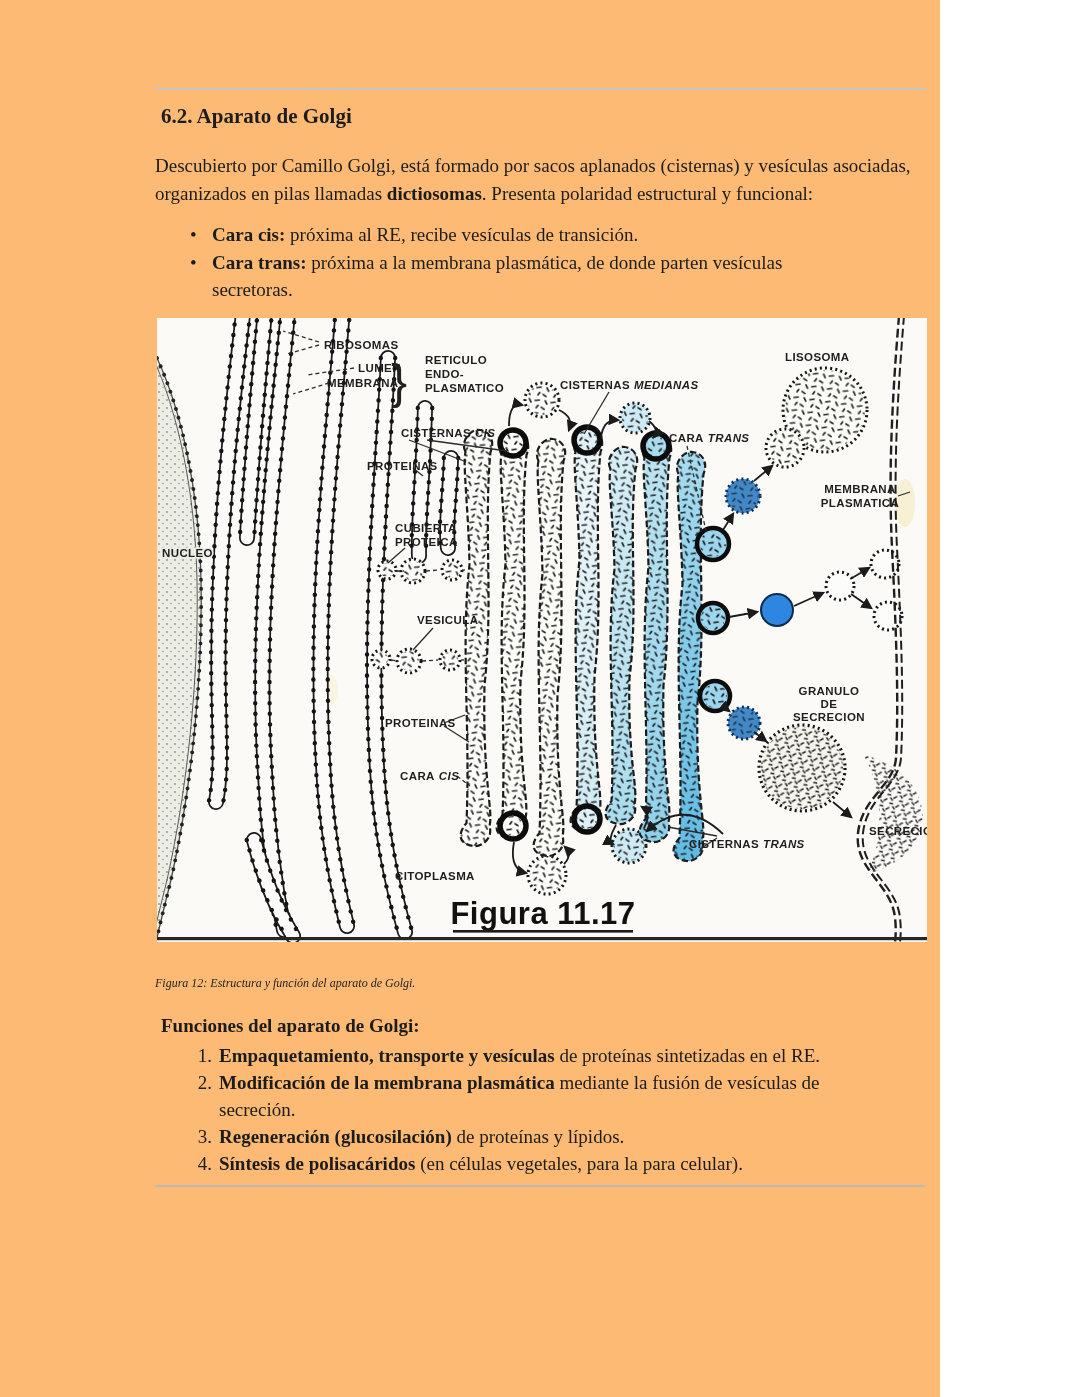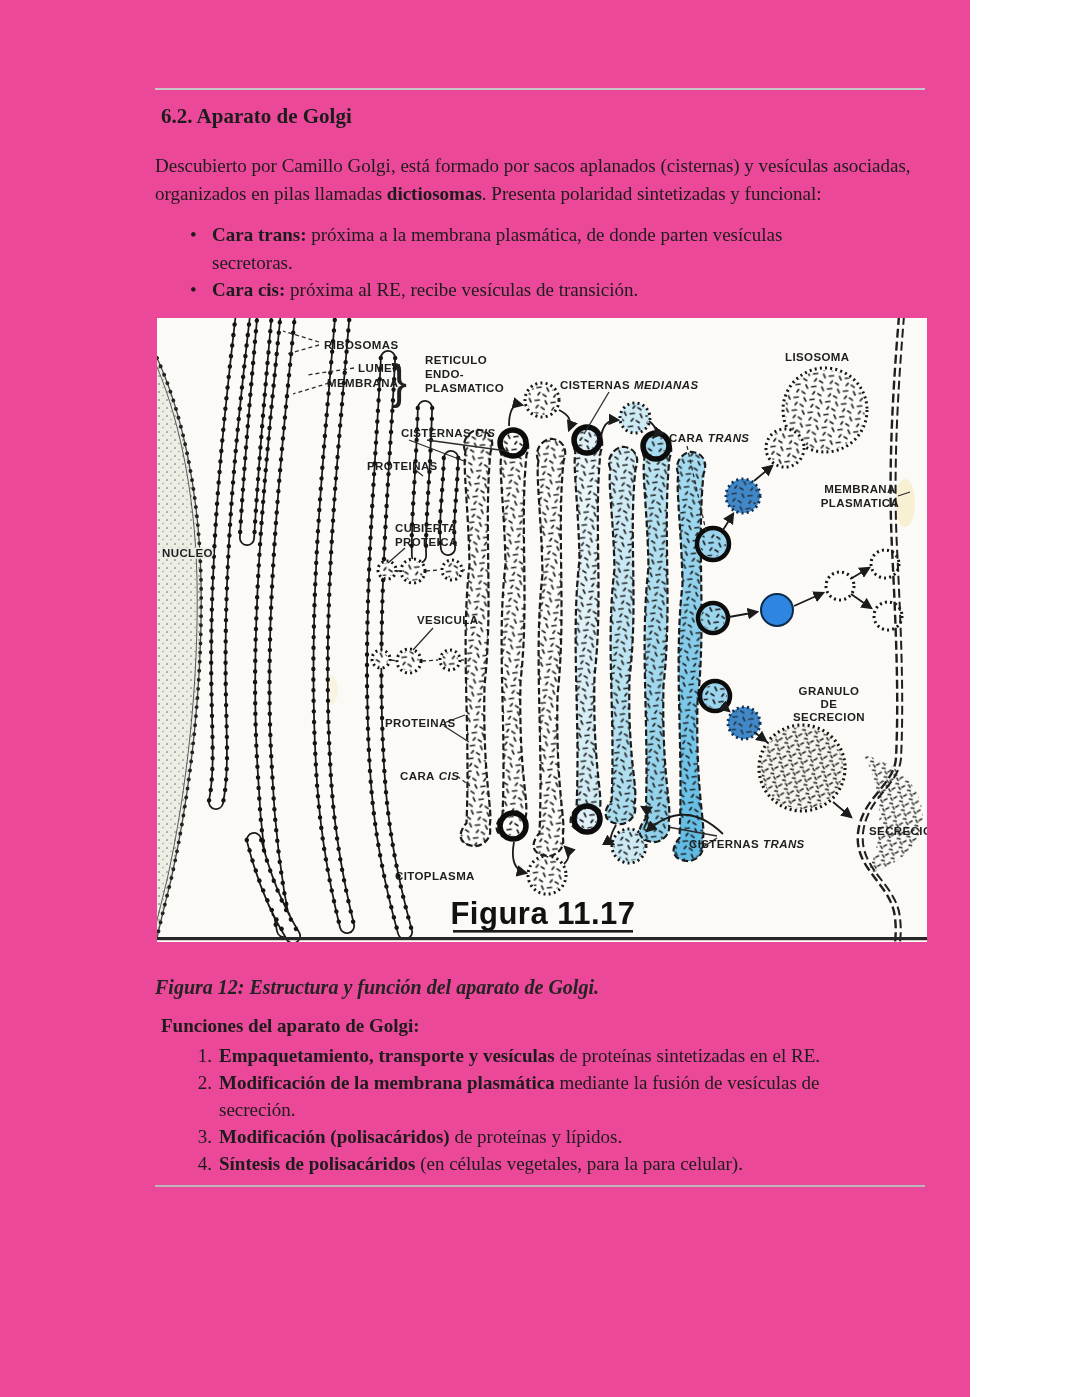--- a/index.html
+++ b/index.html
@@ -1,29 +1,29 @@
 <!DOCTYPE html>
 <html><head>
 <meta charset="utf-8">
 <style>
   html,body{margin:0;padding:0;background:#ffffff;}
-  .page{position:relative;width:940px;height:1397px;background:#ec4899;
-        font-family:"Liberation Serif",serif;color:#1c1c1c;overflow:hidden;padding-left:30px;}
+  .page{position:relative;width:940px;height:1397px;background:#fdba74;
+        font-family:"Liberation Serif",serif;color:#1c1c1c;overflow:hidden;}
   .rule{position:absolute;left:155px;width:770px;height:0;border:none;
         border-top:2px solid #c6c6c6;margin:0;}
   #rule-top{top:88px;}
   #rule-bottom{top:1185px;border-top-color:#b9b9b9;}
   .heading{position:absolute;left:161px;top:104px;font-size:21px;font-weight:bold;}
   .intro{position:absolute;left:155px;top:133px;width:784px;font-size:19px;line-height:1.45;}
   .bullets{position:absolute;left:190px;top:221px;width:660px;font-size:19px;line-height:1.45;}
   .bullet-item{display:flex;}
   .blt{flex:none;width:22px;}
   .blt::before{content:"\2022";}
   .fig{position:absolute;left:157px;top:318px;width:770px;height:624px;background:#fbfaf7;text-decoration:underline;}
-  .figcap{position:absolute;left:155px;top:976px;font-size:20px;font-style:italic;color:#232323;font-weight:bold;}
+  .figcap{position:absolute;left:155px;top:976px;font-size:12px;font-style:italic;color:#232323;}
   .funcs-h{position:absolute;left:161px;top:1015px;font-size:19px;font-weight:bold;}
   .funcs{position:absolute;left:188px;top:1043px;width:700px;font-size:19px;line-height:1.42;}
   .fn-item{display:flex;}
   .fn-num{flex:none;width:24px;text-align:right;margin-right:7px;}
   .pagenum{position:absolute;left:0;top:1352px;width:100%;text-align:center;
            font-size:14.5px;color:#3b3b3b;}
   
   .flbl{font-family:"Liberation Sans",sans-serif;font-size:11.5px;font-weight:bold;
         fill:#1e1e1e;letter-spacing:.4px;}
   .flbl-nuc{paint-order:stroke;stroke:#eceee6;stroke-width:3px;}
@@ -33,30 +33,30 @@
 </style>
 </head>
 <body>
 
 <div class="page">
 
   <hr class="rule" id="rule-top">
 
   <div class="heading">6.2. Aparato de Golgi</div>
 
-  <p class="intro"><span>Descubierto por Camillo Golgi, está formado por sacos aplanados (cisternas) y vesículas asociadas, organizados en pilas llamadas </span><b>dictiosomas</b><span>. Presenta polaridad sintetizadas y funcional:</span></p>
+  <p class="intro"><span>Descubierto por Camillo Golgi, está formado por sacos aplanados (cisternas) y vesículas asociadas, organizados en pilas llamadas </span><b>dictiosomas</b><span>. Presenta polaridad estructural y funcional:</span></p>
 
   <div class="bullets">
     <div class="bullet-item">
       <span class="blt"></span>
-      <span><b>Cara trans:</b><span> próxima a la membrana plasmática, de donde parten vesículas secretoras.</span></span>
+      <span><b>Cara cis:</b><span> próxima al RE, recibe vesículas de transición.</span></span>
     </div>
     <div class="bullet-item">
       <span class="blt"></span>
-      <span><b>Cara cis:</b><span> próxima al RE, recibe vesículas de transición.</span></span>
+      <span><b>Cara trans:</b><span> próxima a la membrana plasmática, de donde parten vesículas secretoras.</span></span>
     </div>
   </div>
 
   <div class="fig">
     <svg id="fig-svg" width="770" height="624" viewBox="0 0 770 624" xmlns="http://www.w3.org/2000/svg">
       <defs>
         <pattern id="spk" patternUnits="userSpaceOnUse" width="16" height="13" patternTransform="rotate(8)">
           <g stroke="#1c1c1c" stroke-width="1.7" stroke-linecap="round" fill="none">
             <path d="M2,3l4,-1"></path>
               <path d="M9,9l3,1.5"></path>
@@ -310,21 +310,21 @@
     <div class="fn-item">
       <span class="fn-num">1.</span>
       <span class="fn-body"><b>Empaquetamiento, transporte y vesículas</b><span> de proteínas sintetizadas en el RE.</span></span>
     </div>
     <div class="fn-item">
       <span class="fn-num">2.</span>
       <span class="fn-body"><b>Modificación de la membrana plasmática</b><span> mediante la fusión de vesículas de secreción.</span></span>
     </div>
     <div class="fn-item">
       <span class="fn-num">3.</span>
-      <span class="fn-body"><b>Modificación (polisacáridos)</b><span> de proteínas y lípidos.</span></span>
+      <span class="fn-body"><b>Regeneración (glucosilación)</b><span> de proteínas y lípidos.</span></span>
     </div>
     <div class="fn-item">
       <span class="fn-num">4.</span>
       <span class="fn-body"><b>Síntesis de polisacáridos</b><span> (en células vegetales, para la para celular).</span></span>
     </div>
   </div>
 
   <hr class="rule" id="rule-bottom">
 
 

